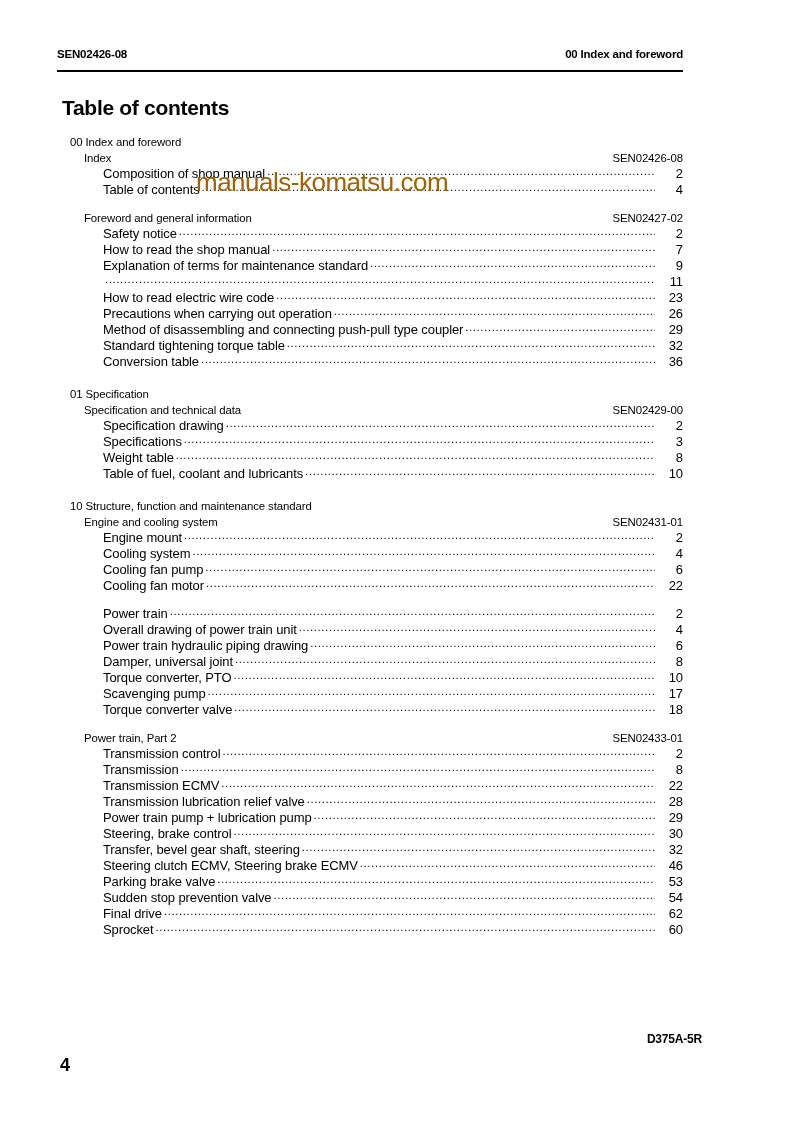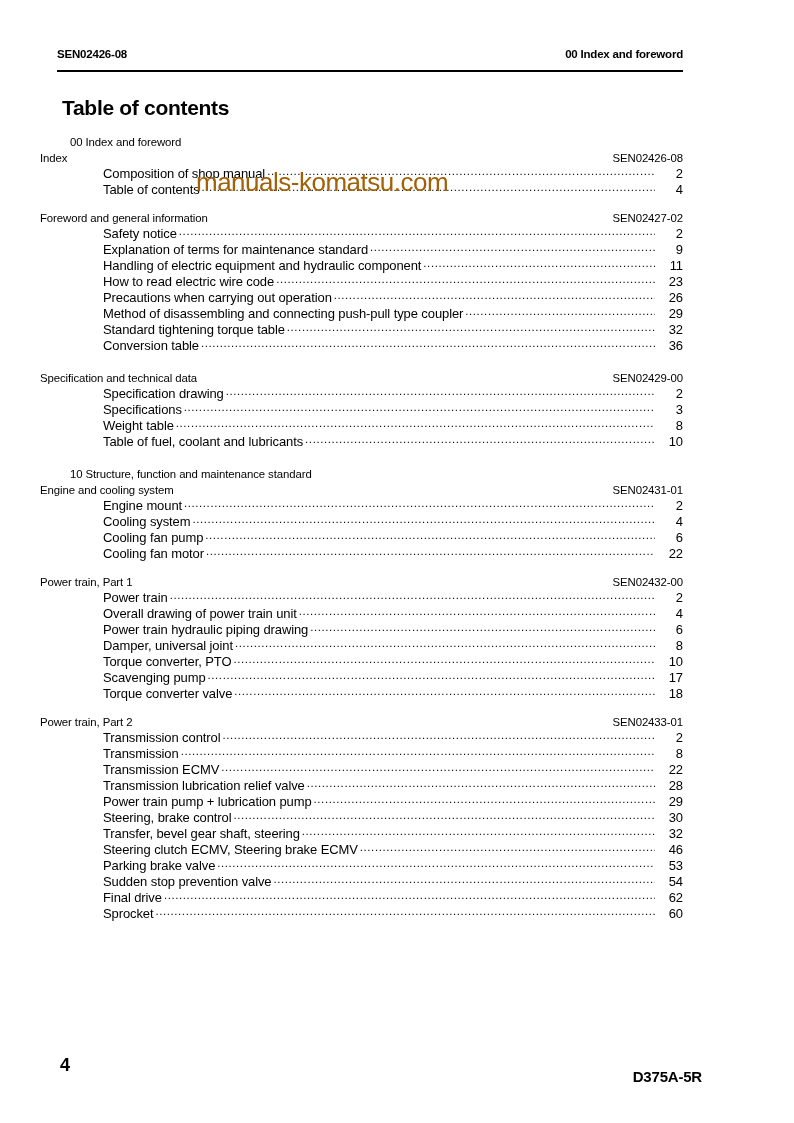--- a/index.html
+++ b/index.html
@@ -79,21 +79,21 @@
   }
   .section + .section {
     margin-top: 12px;
   }
 
   .section-head {
     display: flex;
     align-items: baseline;
     font-size: 11.4px;
     line-height: 16px;
-    padding-left: 40px;
+    padding-left: 84px;
     padding-right: 111px;
     letter-spacing: -0.1px;
     white-space: nowrap;
   }
   .section-head .sec-name {
     flex: 0 0 auto;
   }
   .section-head .sec-gap {
     flex: 1 1 auto;
   }
@@ -154,22 +154,22 @@
   .footer-page {
     position: absolute;
     left: 60px;
     top: 1055px;
     font-size: 18px;
     font-weight: bold;
   }
   .footer-model {
     position: absolute;
     right: 92px;
-    top: 1068px;
-    font-size: 15px;
+    top: 1032px;
+    font-size: 12px;
     font-weight: bold;
     letter-spacing: -0.2px;
   }
 </style>
 </head>
 <body>
 
 <div class="page">
 
   <div class="header">
@@ -205,26 +205,30 @@
             <span class="sec-name">Foreword and general information</span>
             <span class="sec-gap"></span>
             <span class="sec-code">SEN02427-02</span>
           </div>
           <div class="entry">
             <span class="ent-name">Safety notice</span>
             <span class="leader"></span>
             <span class="ent-page">2</span>
           </div>
           <div class="entry">
+            <span class="ent-name">How to read the shop manual</span>
+            <span class="leader"></span>
+            <span class="ent-page">7</span>
+          </div>
+          <div class="entry">
             <span class="ent-name">Explanation of terms for maintenance standard</span>
             <span class="leader"></span>
             <span class="ent-page">9</span>
           </div>
           <div class="entry">
-            <span class="ent-name">Handling of electric equipment and hydraulic component</span>
             <span class="leader"></span>
             <span class="ent-page">11</span>
           </div>
           <div class="entry">
             <span class="ent-name">How to read electric wire code</span>
             <span class="leader"></span>
             <span class="ent-page">23</span>
           </div>
           <div class="entry">
             <span class="ent-name">Precautions when carrying out operation</span>
@@ -242,20 +246,21 @@
             <span class="ent-page">32</span>
           </div>
           <div class="entry">
             <span class="ent-name">Conversion table</span>
             <span class="leader"></span>
             <span class="ent-page">36</span>
           </div>
         </div>
       </div>
       <div class="group">
+        <div class="group-title">01 Specification</div>
         <div class="section">
           <div class="section-head">
             <span class="sec-name">Specification and technical data</span>
             <span class="sec-gap"></span>
             <span class="sec-code">SEN02429-00</span>
           </div>
           <div class="entry">
             <span class="ent-name">Specification drawing</span>
             <span class="leader"></span>
             <span class="ent-page">2</span>
@@ -300,25 +305,20 @@
             <span class="leader"></span>
             <span class="ent-page">6</span>
           </div>
           <div class="entry">
             <span class="ent-name">Cooling fan motor</span>
             <span class="leader"></span>
             <span class="ent-page">22</span>
           </div>
         </div>
         <div class="section">
-          <div class="section-head">
-            <span class="sec-name">Power train, Part 1</span>
-            <span class="sec-gap"></span>
-            <span class="sec-code">SEN02432-00</span>
-          </div>
           <div class="entry">
             <span class="ent-name">Power train</span>
             <span class="leader"></span>
             <span class="ent-page">2</span>
           </div>
           <div class="entry">
             <span class="ent-name">Overall drawing of power train unit</span>
             <span class="leader"></span>
             <span class="ent-page">4</span>
           </div>

